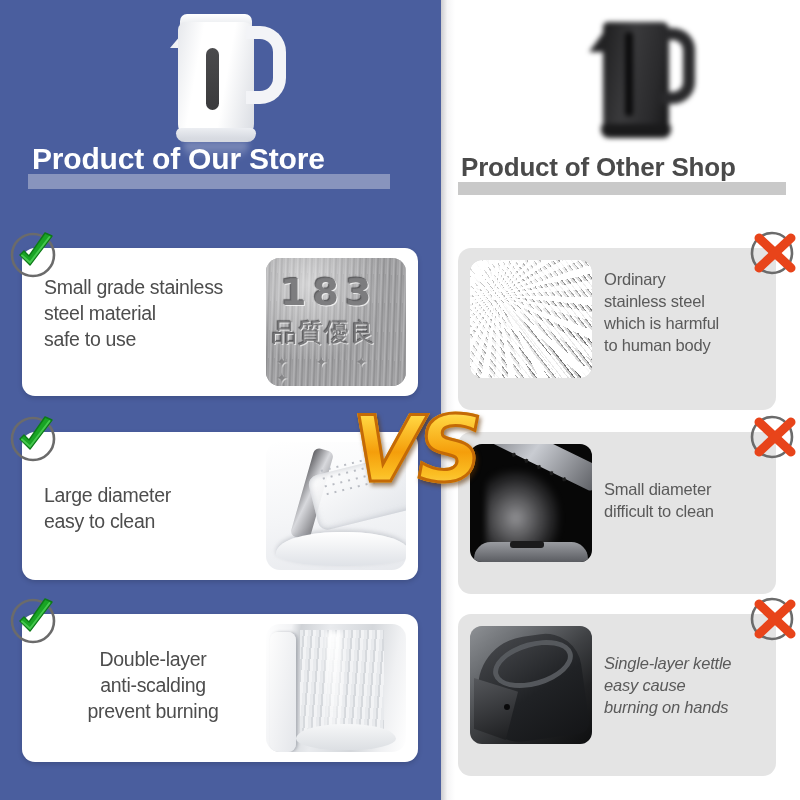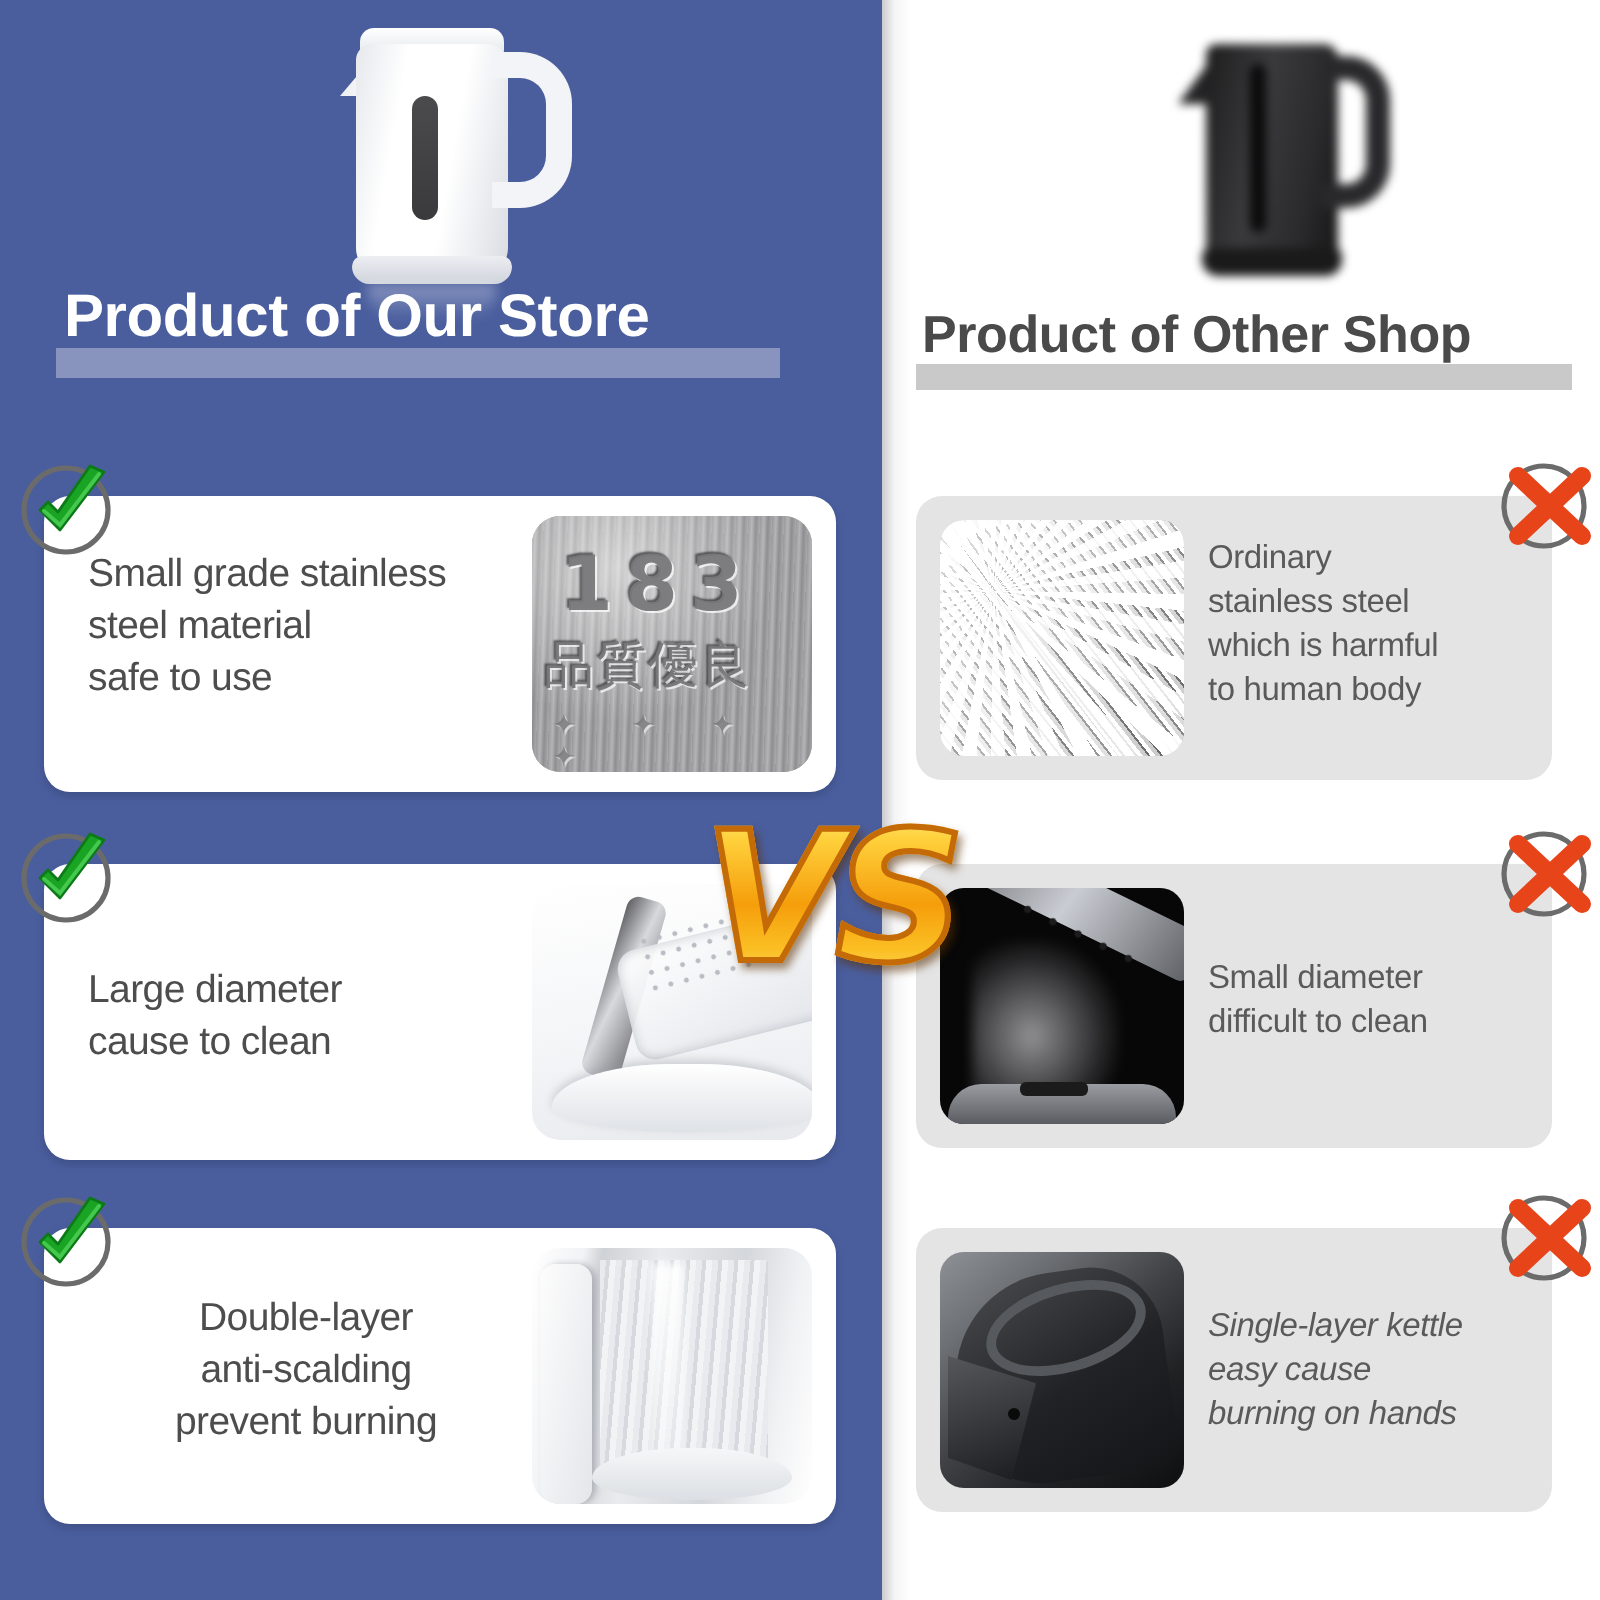--- a/index.html
+++ b/index.html
@@ -134,21 +134,21 @@
   }
 
   
   .badge-check {
     position:absolute; left:-16px; top:-10px; width:56px; height:56px; z-index:5;
   }
 
   
   .row-right { position:absolute; left:458px; width:330px; }
   .row-right .card {
-    position:absolute; left:0; top:12px; width:318px; height:142px;
+    position:absolute; left:0; top:12px; width:318px; height:162px;
     background:#e4e4e4; border-radius:13px; overflow:hidden;
   }
   .row-right .card-img {
     position:absolute; left:12px; top:12px; width:122px; height:118px;
     border-radius:12px; overflow:hidden; background:#bdbdbd;
   }
   .row-right .card-text {
     position:absolute; left:146px; top:20px; width:166px;
     font-size:16.5px; line-height:22px; color:#5a5a5a; letter-spacing:-.2px;
   }
@@ -373,21 +373,21 @@
     <svg class="badge-check" viewBox="0 0 56 56">
       <circle cx="27" cy="29" r="21" fill="none" stroke="#6b6b6b" stroke-width="2.6"></circle>
       <path d="M14 29 L24 39 L46 10 L39 7 L23 30 L18 25 Z" fill="#19a424" stroke="#0d7a18" stroke-width="1.4" stroke-linejoin="round"></path>
       <path d="M16 29.5 L24 36.5 L43.5 11" fill="none" stroke="#54d45c" stroke-width="2" stroke-linecap="round" opacity=".75"></path>
     </svg>
   </div>
 
   <div class="row-left" style="top:420px;">
     <div class="card">
       <div class="card-text txt-nowrap" style="top:50px;">Large diameter
-cause to clean</div>
+easy to clean</div>
       <div class="card-img">
         <div class="img-lid">
           <div class="lid-arm"></div>
           <div class="lid-plate"></div>
           <div class="lid-dots"></div>
           <div class="lid-rim"></div>
         </div>
       </div>
     </div>
     <svg class="badge-check" viewBox="0 0 56 56">

